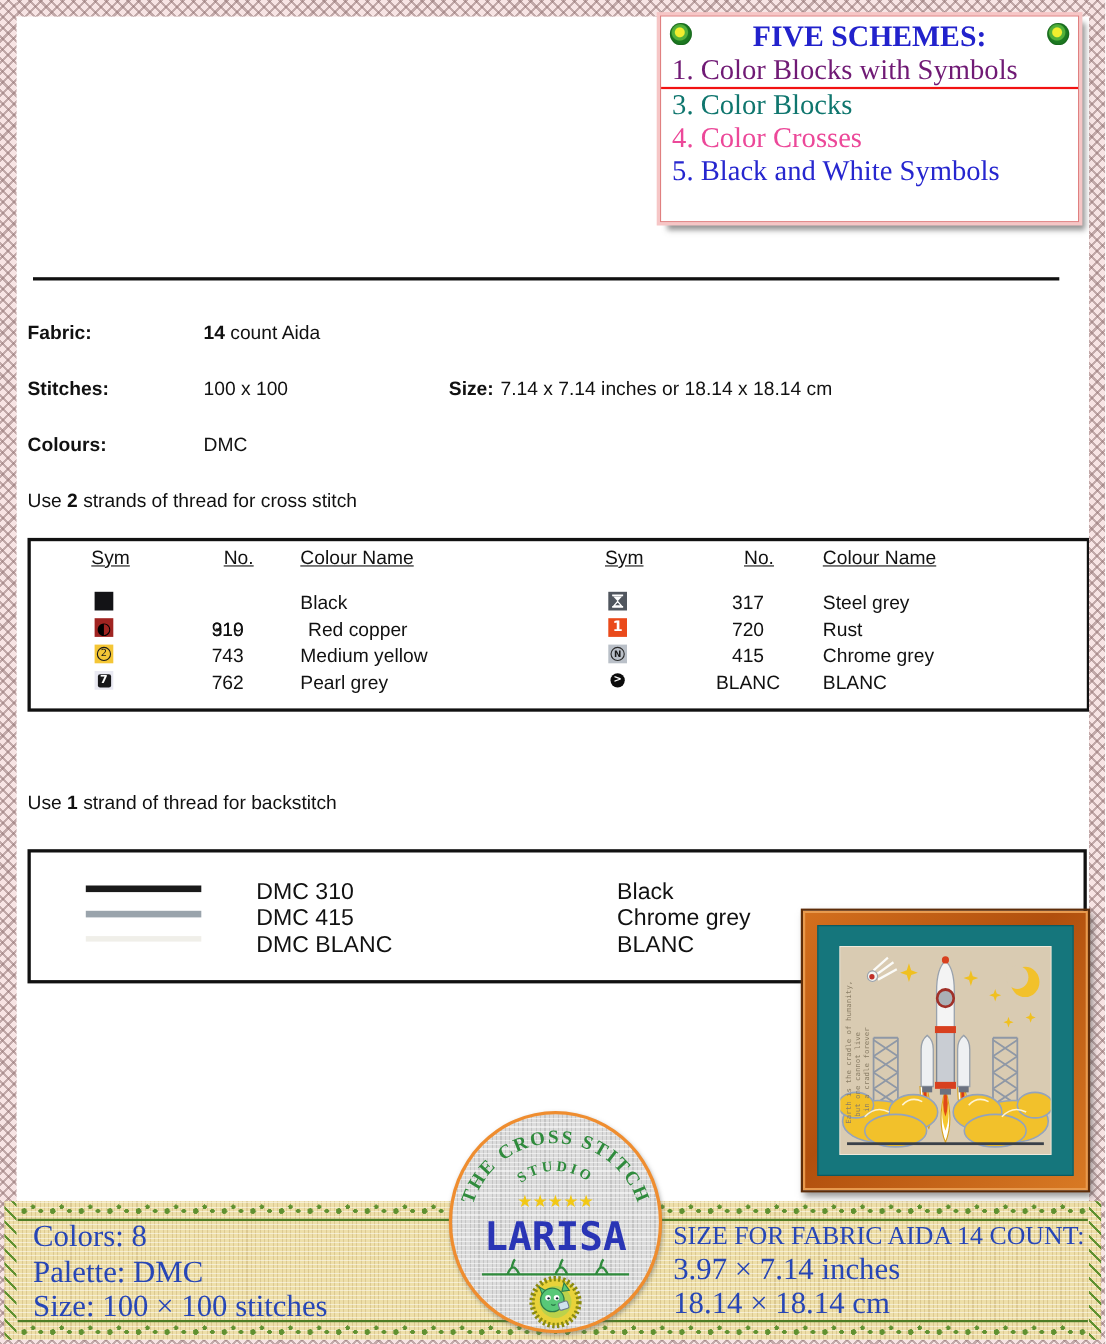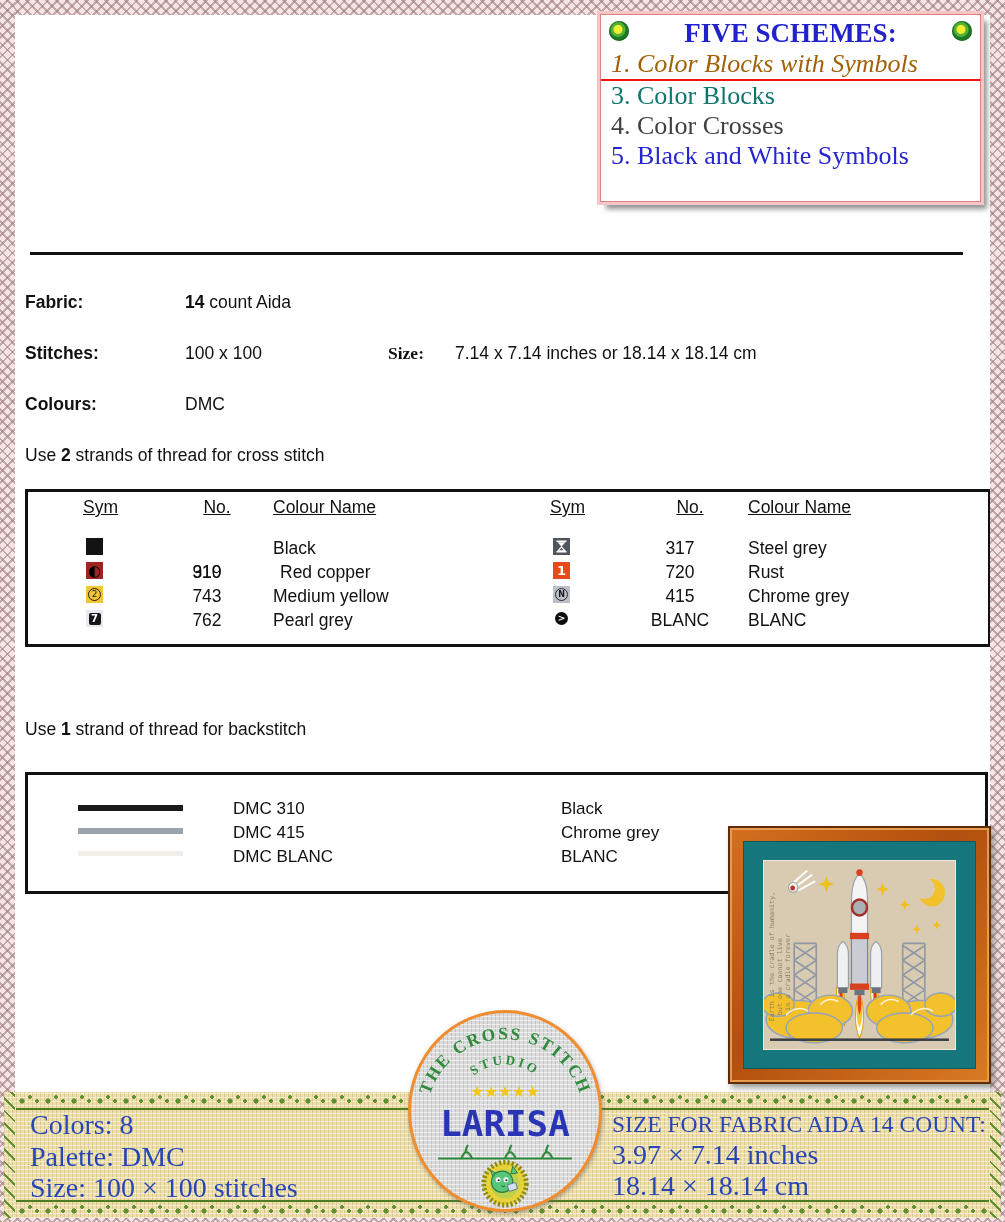--- a/index.html
+++ b/index.html
@@ -44,21 +44,21 @@
   .thead{text-decoration:underline;}
   .num{text-align:center;display:inline-block;}
   .sym{position:absolute;width:17px;height:17px;display:inline-flex;align-items:center;justify-content:center;}
   .g{display:inline-flex;align-items:center;justify-content:center;text-align:center;
      font-family:"DejaVu Sans",sans-serif;}
 
   
   .bsbox{position:absolute;left:25px;top:772px;width:963px;height:122px;border:3px solid #111;
          box-sizing:border-box;background:#fff;}
   .bs-swatch{position:absolute;left:50px;width:105px;}
-  .bs-text{position:absolute;font-size:17px;white-space:nowrap;}
+  .bs-text{position:absolute;font-size:21px;white-space:nowrap;}
 
   
   .frame{position:absolute;left:728px;top:826px;width:263px;height:258px;z-index:6;
          background:linear-gradient(135deg,#d4701e 0%,#b14f0d 45%,#d97a24 100%);
          border:2px solid #5e2c08;box-sizing:border-box;
          box-shadow:inset 0 0 0 2px #e89a4e, 3px 4px 6px rgba(90,90,90,.6);}
   .mat{position:absolute;left:13px;top:13px;right:13px;bottom:13px;background:#15767c;
        box-shadow:inset 0 0 0 1px #0c5a60;}
   .stitchpic{position:absolute;left:21px;top:20px;right:21px;bottom:20px;background:#d9cbb2;
              box-shadow:0 0 0 1px #efe9db;}
@@ -105,43 +105,43 @@
   <div class="lace left" data-name="lace-border-left"></div>
   <div class="lace right" data-name="lace-border-right"></div>
 
   <div class="schemes" data-name="schemes-box">
     <div class="schemes-title" data-name="schemes-title" style="color:#2222cc;">
       <span class="bullet l" data-name="green-bullet-icon"></span>
       <span>FIVE SCHEMES:</span>
       <span class="bullet r" data-name="green-bullet-icon"></span>
     </div>
     <div class="schemes-list">
-      <div class="scheme-item active" data-name="scheme-item-1" style="color:#a16207;font-style:italic;">1. Color Blocks with Symbols</div>
+      <div class="scheme-item active" data-name="scheme-item-1" style="color:#701a75;">1. Color Blocks with Symbols</div>
       <div class="scheme-item" data-name="scheme-item-3" style="color:#0f766e;">3. Color Blocks</div>
-      <div class="scheme-item" data-name="scheme-item-4" style="color:#404040;">4. Color Crosses</div>
+      <div class="scheme-item" data-name="scheme-item-4" style="color:#ec4899;">4. Color Crosses</div>
       <div class="scheme-item" data-name="scheme-item-5" style="color:#2626cf;">5. Black and White Symbols</div>
     </div>
   </div>
 
   <div class="toprule" data-name="horizontal-rule"></div>
 
   <div class="info-line" style="left:25px;top:292px;" data-name="fabric-line">
     <span class="lbl">Fabric:</span>
   </div>
   <div class="info-line" style="left:185px;top:292px;" data-name="fabric-value">
     <span class="b">14</span><span> count Aida</span>
   </div>
 
   <div class="info-line" style="left:25px;top:343px;" data-name="stitches-label">
     <span class="lbl">Stitches:</span>
   </div>
   <div class="info-line" style="left:185px;top:343px;" data-name="stitches-value">
     <span>100 x 100</span>
   </div>
-  <div class="info-line" style="left:388px;top:343px;font-family:Liberation Serif, serif;" data-name="size-label">
+  <div class="info-line" style="left:408px;top:343px;" data-name="size-label">
     <span class="lbl">Size:</span>
   </div>
   <div class="info-line" style="left:455px;top:343px;" data-name="size-value">
     <span>7.14 x 7.14 inches or 18.14 x 18.14 cm</span>
   </div>
 
   <div class="info-line" style="left:25px;top:394px;" data-name="colours-label">
     <span class="lbl">Colours:</span>
   </div>
   <div class="info-line" style="left:185px;top:394px;" data-name="colours-value">

